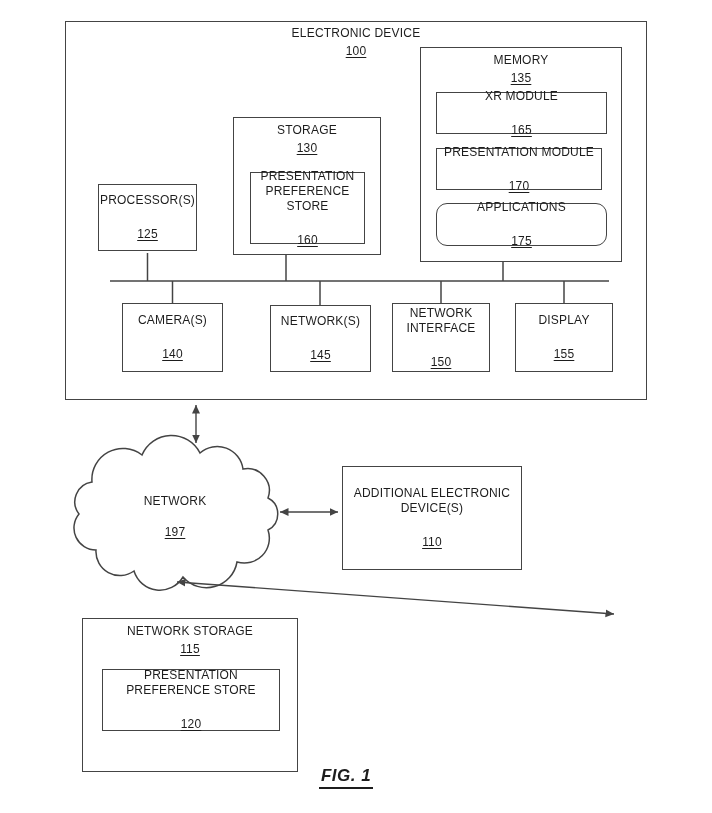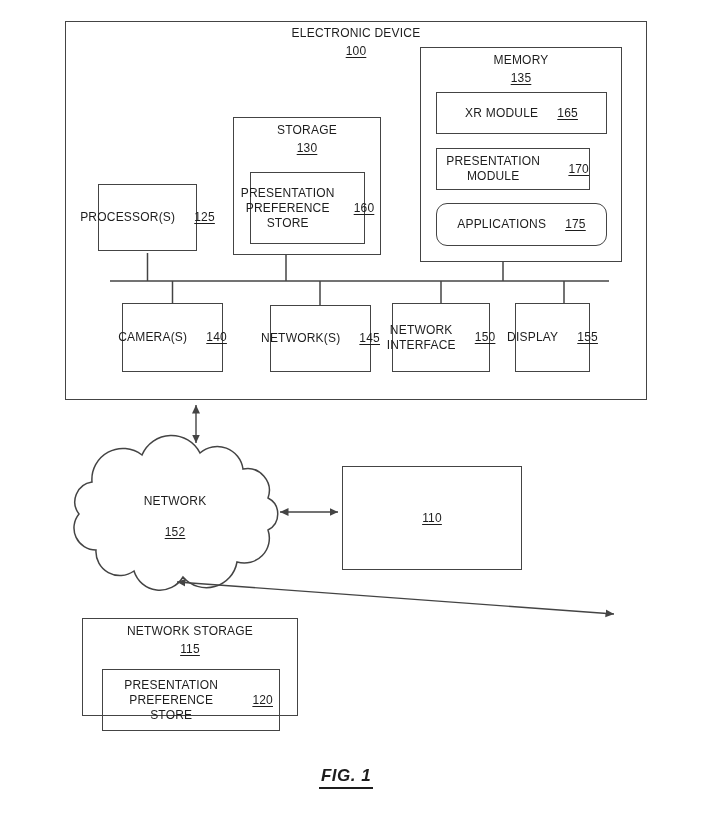--- a/index.html
+++ b/index.html
@@ -22,21 +22,21 @@
     position: absolute;
     left: 0; top: 0;
     width: 712px; height: 813px;
   }
   .box {
     position: absolute;
     border: 1.5px solid var(--line);
   }
   .cbox {
     display: flex;
-    flex-direction: row;
+    flex-direction: column;
     align-items: center;
     justify-content: center;
     text-align: center;
     gap: 19px;
   }
   .hdr {
     position: absolute;
     left: 0; right: 0; top: 5px;
     text-align: center;
     display: flex;
@@ -142,21 +142,21 @@
       <div class="hdr">
         <span class="lbl">MEMORY</span>
         <span class="ref">135</span>
       </div>
 
       <div class="box cbox" style="left:15px; top:44px; width:171px; height:42px;">
         <span class="lbl">XR MODULE</span>
         <span class="ref">165</span>
       </div>
 
-      <div class="box cbox" style="left:15px; top:100px; width:154px; height:42px;">
+      <div class="box cbox" style="left:15px; top:100px; width:166px; height:42px;">
         <span class="lbl">PRESENTATION MODULE</span>
         <span class="ref">170</span>
       </div>
 
       <div class="box cbox" style="left:15px; top:155px; width:171px; height:43px;border-radius:11px;">
         <span class="lbl">APPLICATIONS</span>
         <span class="ref">175</span>
       </div>
     </div>
 
@@ -168,36 +168,37 @@
     <div class="box cbox" style="left:204px; top:283px; width:101px; height:67px;">
       <span class="lbl">NETWORK(S)</span>
       <span class="ref">145</span>
     </div>
 
     <div class="box cbox" style="left:326px; top:281px; width:98px; height:69px; padding:9px 4px;">
       <span class="lbl">NETWORK INTERFACE</span>
       <span class="ref">150</span>
     </div>
 
-    <div class="box cbox" style="left:449px; top:281px; width:75px; height:69px;">
+    <div class="box cbox" style="left:449px; top:281px; width:98px; height:69px;">
       <span class="lbl">DISPLAY</span>
       <span class="ref">155</span>
     </div>
   </div>
 
   <div class="cloud-label">
     <span class="lbl">NETWORK</span>
-    <span class="ref">152</span>
+    <span class="ref">197</span>
   </div>
 
   <div class="box cbox" style="left:342px; top:466px; width:180px; height:104px; padding:0 8px;">
+    <span class="lbl">ADDITIONAL ELECTRONIC DEVICE(S)</span>
     <span class="ref">110</span>
   </div>
 
-  <div class="box" style="left:82px; top:618px; width:216px; height:98px;">
+  <div class="box" style="left:82px; top:618px; width:216px; height:154px;">
     <div class="hdr">
       <span class="lbl">NETWORK STORAGE</span>
       <span class="ref">115</span>
     </div>
 
     <div class="box cbox" style="left:19px; top:50px; width:178px; height:62px; padding:0 6px;">
       <span class="lbl">PRESENTATION PREFERENCE STORE</span>
       <span class="ref">120</span>
     </div>
   </div>

